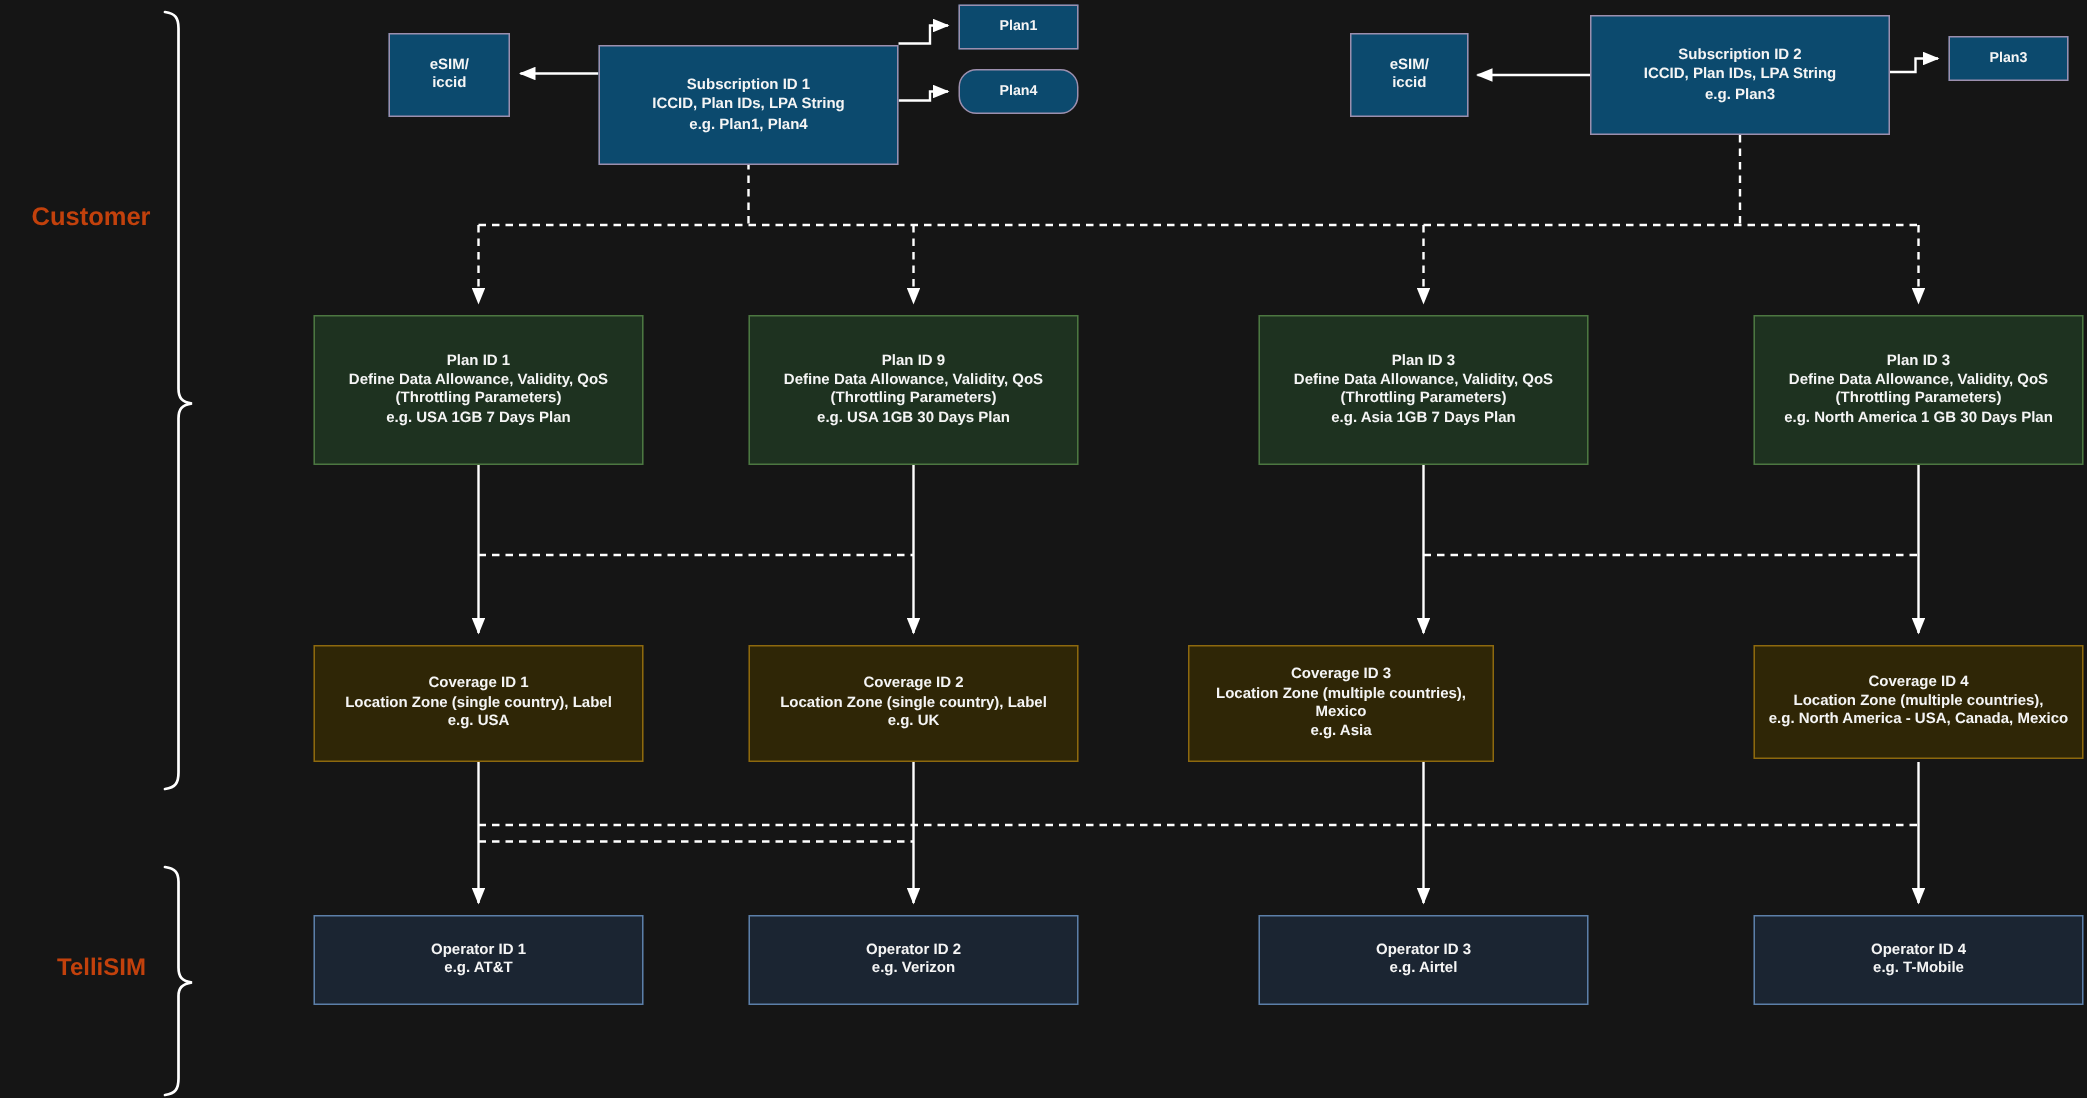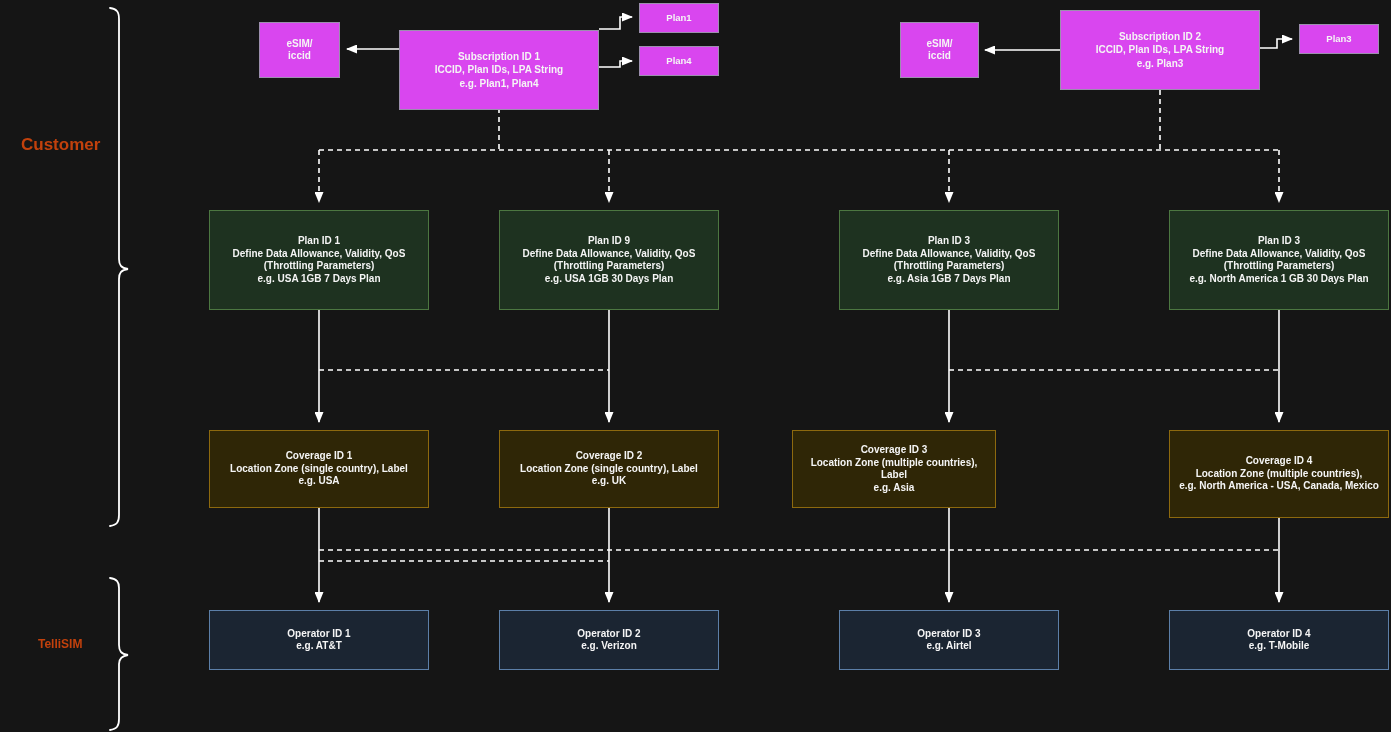--- a/index.html
+++ b/index.html
@@ -4,29 +4,29 @@
 <style>
   html,body{margin:0;padding:0;background:#151515;}
   body{width:1391px;height:732px;overflow:hidden;
        font-family:"Liberation Sans",sans-serif;}
   #canvas{position:relative;width:1391px;height:732px;background:#151515;}
   #wires{position:absolute;left:0;top:0;z-index:1;}
   .node{position:absolute;box-sizing:border-box;z-index:2;
         display:flex;flex-direction:column;align-items:center;justify-content:center;
         text-align:center;color:#f5f5f5;font-weight:bold;font-size:10px;line-height:12.5px;}
   .node div{white-space:nowrap;}
-  .purple{background:#d946ef;border:1.5px solid #9c8fae;}
+  .purple{background:#0c4a6e;border:1.5px solid #9c8fae;}
   .green {background:#1e3220;border:1.5px solid #4c7741;}
   .brown {background:#2f2606;border:1.5px solid #8d690e;}
   .navy  {background:#1b2532;border:1.5px solid #5c7fa8;}
   .sub{line-height:13.5px;}
   .refbox{font-size:9.5px;}
   .bracket-label{position:absolute;z-index:2;color:#c2410c;font-weight:bold;}
   #customer-label{left:21px;top:135px;font-size:17px;}
-  #tellisim-label{left:38px;top:637px;font-size:12px;}
+  #tellisim-label{left:38px;top:637px;font-size:16px;}
 </style>
 </head>
 <body>
 
 <div id="canvas">
 
   <svg id="wires" width="1391" height="732" viewBox="0 0 1391 732">
     <defs>
       <marker id="arr" markerUnits="userSpaceOnUse" markerWidth="11" markerHeight="9" refX="10" refY="4.5" orient="auto">
         <path d="M0,0 L11,4.5 L0,9 Z" fill="#ffffff"></path>
@@ -83,21 +83,21 @@
     <div>iccid</div>
   </div>
   <div class="node purple sub" style="left:399px;top:10px;width:200px;height:80px;margin-top:20px;">
     <div>Subscription ID 1</div>
     <div>ICCID, Plan IDs, LPA String</div>
     <div>e.g. Plan1, Plan4</div>
   </div>
   <div class="node purple refbox" style="left:639px;top:3px;width:80px;height:30px;">
     <div>Plan1</div>
   </div>
-  <div class="node purple refbox" style="left:639px;top:46px;width:80px;height:30px;">
+  <div class="node purple refbox" style="left:639px;top:46px;width:80px;height:30px;border-radius:12px;">
     <div>Plan4</div>
   </div>
 
   <div class="node purple" style="left:900px;top:22px;width:79px;height:56px;">
     <div>eSIM/</div>
     <div>iccid</div>
   </div>
   <div class="node purple sub" style="left:1060px;top:10px;width:200px;height:80px;align-items:center;">
     <div>Subscription ID 2</div>
     <div>ICCID, Plan IDs, LPA String</div>
@@ -138,24 +138,24 @@
     <div>e.g. USA</div>
   </div>
   <div class="node brown" style="left:499px;top:430px;width:220px;height:78px;">
     <div>Coverage ID 2</div>
     <div>Location Zone (single country), Label</div>
     <div>e.g. UK</div>
   </div>
   <div class="node brown" style="left:792px;top:430px;width:204px;height:78px;">
     <div>Coverage ID 3</div>
     <div>Location Zone (multiple countries),</div>
-    <div>Label</div>
+    <div>Mexico</div>
     <div>e.g. Asia</div>
   </div>
-  <div class="node brown" style="left:1169px;top:430px;width:220px;height:88px;">
+  <div class="node brown" style="left:1169px;top:430px;width:220px;height:76px;">
     <div>Coverage ID 4</div>
     <div>Location Zone (multiple countries),</div>
     <div>e.g. North America - USA, Canada, Mexico</div>
   </div>
 
   <div class="node navy" style="left:209px;top:610px;width:220px;height:60px;">
     <div>Operator ID 1</div>
     <div>e.g. AT&amp;T</div>
   </div>
   <div class="node navy" style="left:499px;top:610px;width:220px;height:60px;">

